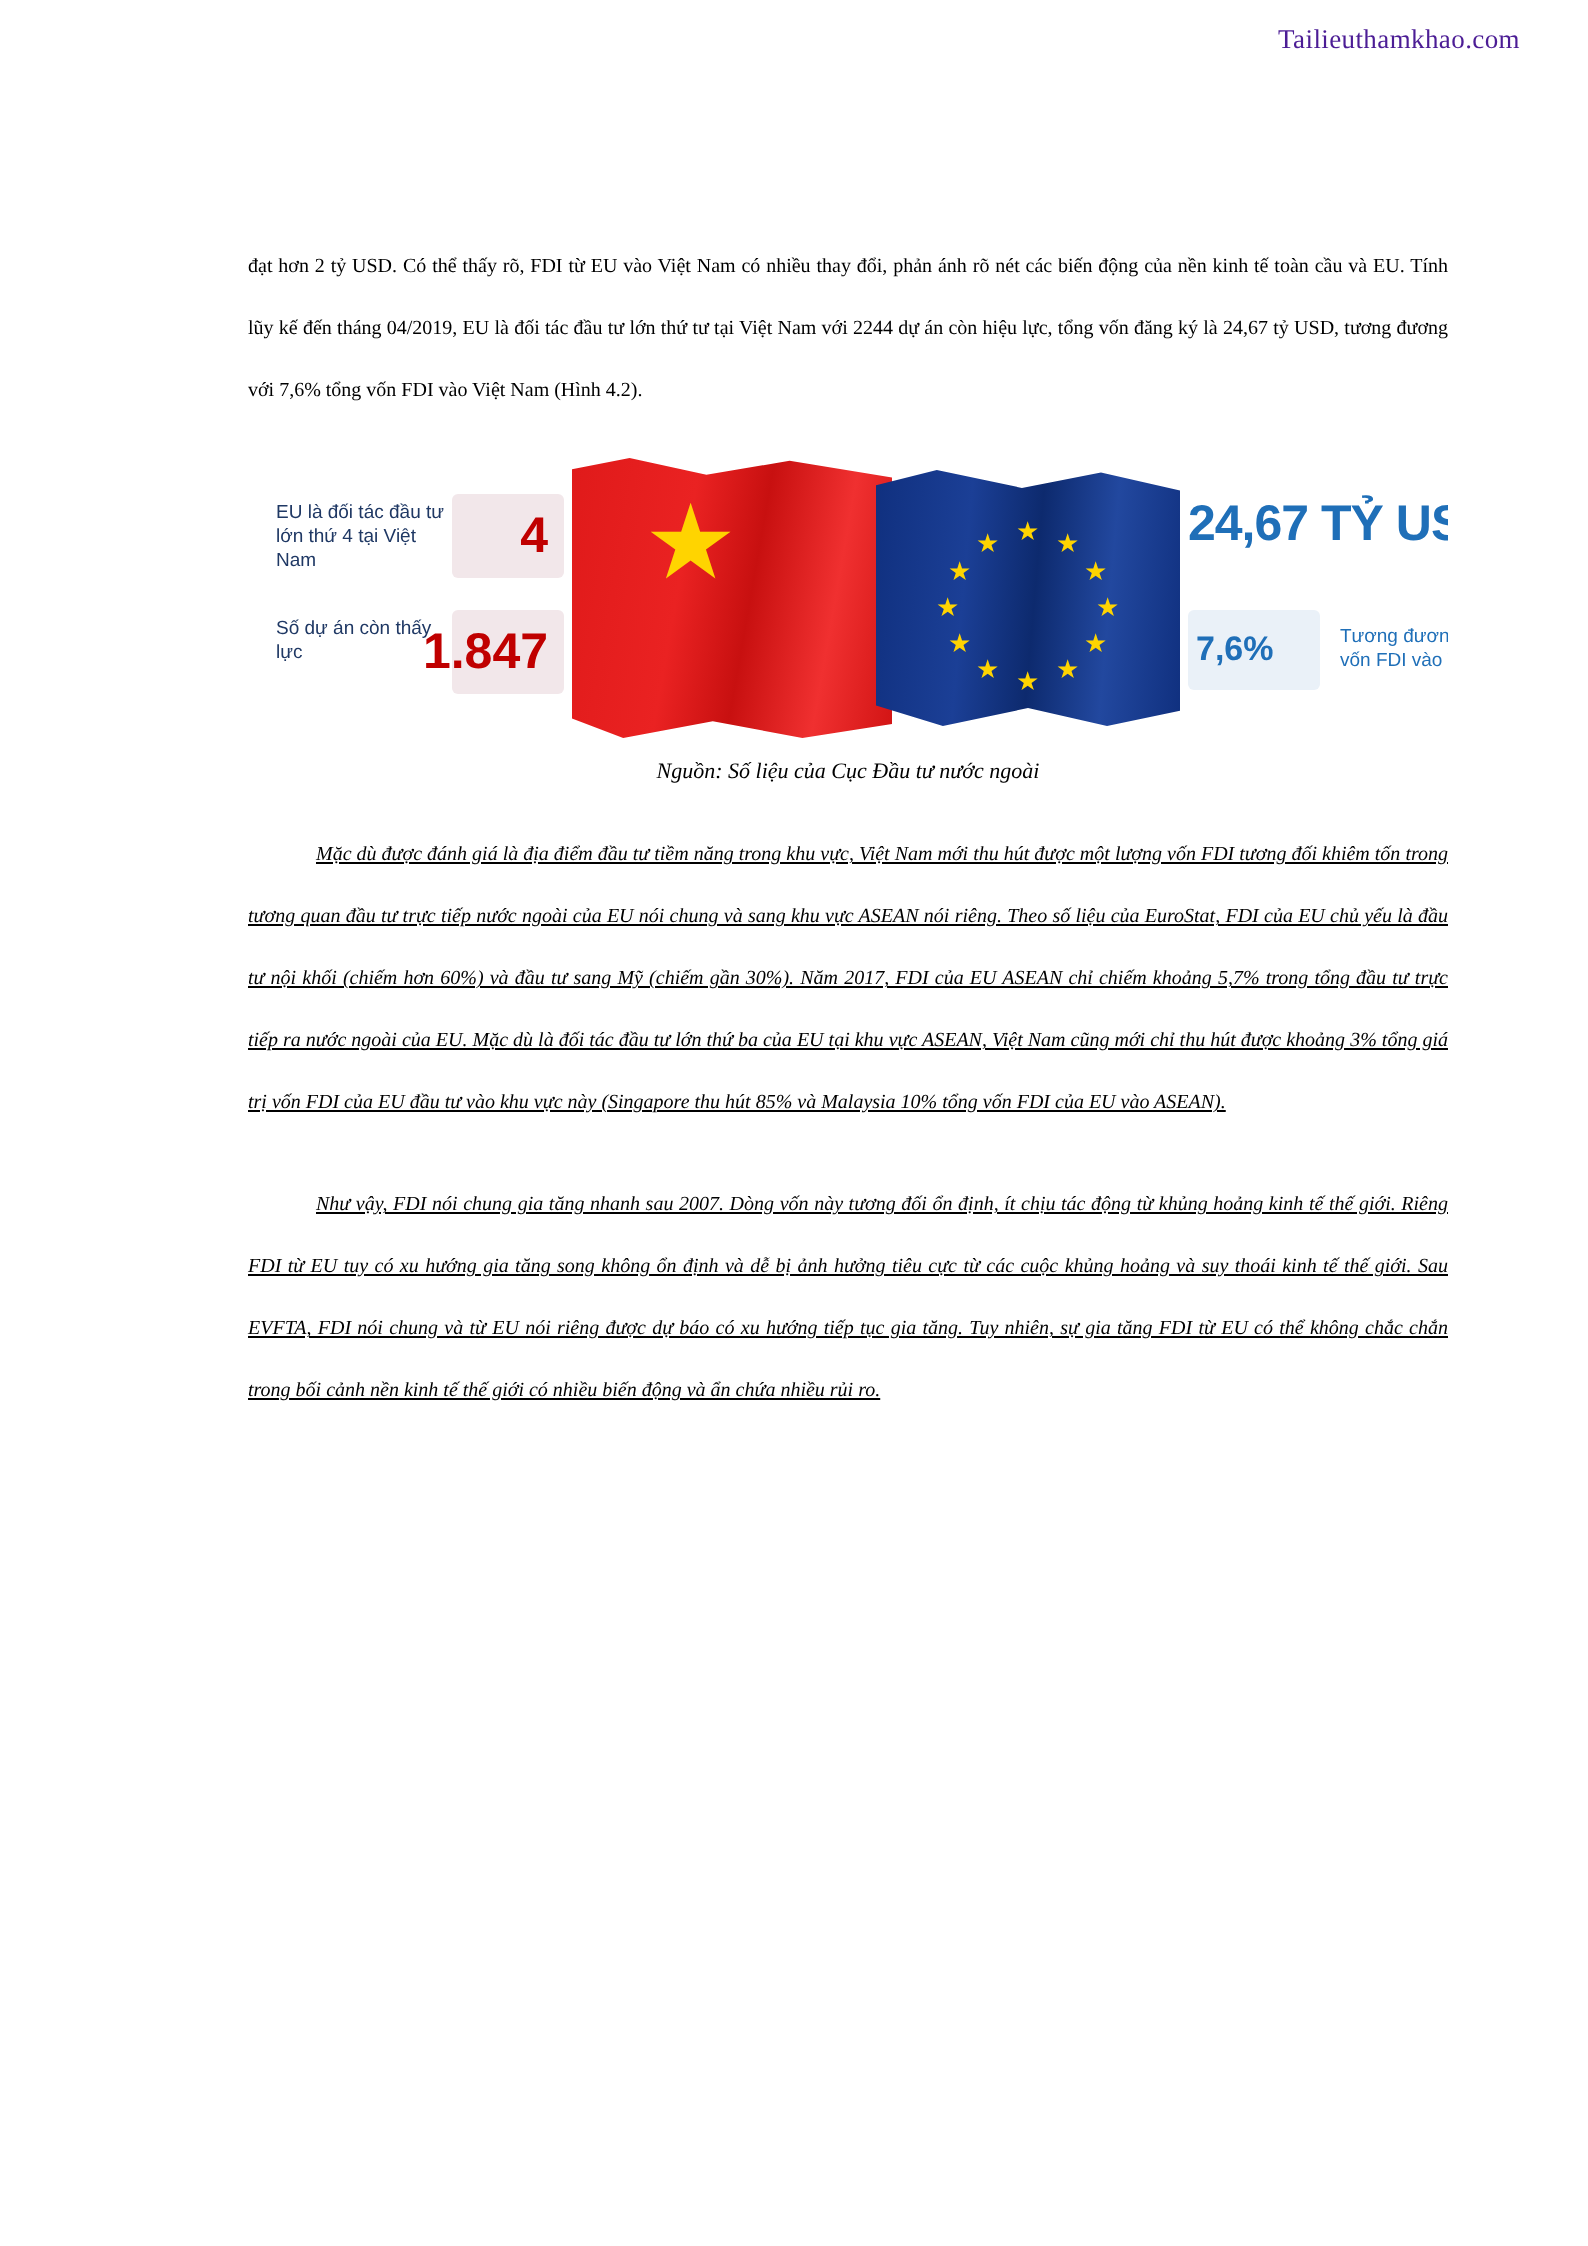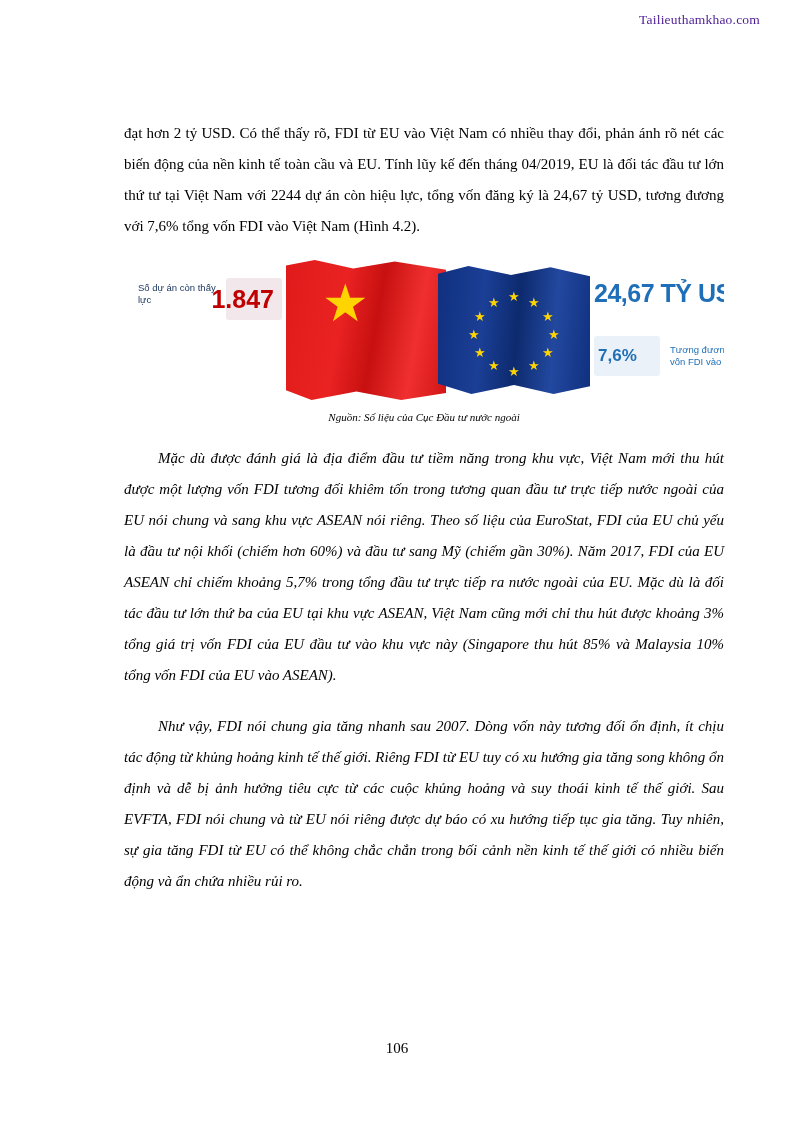--- a/index.html
+++ b/index.html
@@ -29,33 +29,34 @@
     white-space: nowrap;
   }
   .content {
     position: absolute;
     left: 124px;
     top: 118px;
     width: 600px;
   }
   p {
     margin: 0 0 0 0;
-    font-size: 15px;
+    font-size: 10px;
     line-height: 31px;
     text-align: justify;
     text-justify: inter-word;
   }
   p.first-para {
     text-indent: 0;
   }
   p.indent {
     text-indent: 34px;
   }
   p.italic {
     font-style: italic;
+    text-decoration: underline;
   }
   .spacer-sm { height: 13px; }
   .spacer-md { height: 20px; }
 
   
   .figure {
     position: relative;
     width: 600px;
     height: 140px;
     margin: 18px 0 0 0;
@@ -254,20 +255,25 @@
   <div class="watermark">Tailieuthamkhao.com</div>
 
   <div class="content">
 
     <p class="first-para">đạt hơn 2 tỷ USD. Có thể thấy rõ, FDI từ EU vào Việt Nam có nhiều thay đổi, phản ánh rõ nét các biến động của nền kinh tế toàn cầu và EU. Tính lũy kế đến tháng 04/2019, EU là đối tác đầu tư lớn thứ tư tại Việt Nam với 2244 dự án còn hiệu lực, tổng vốn đăng ký là 24,67 tỷ USD, tương đương với 7,6% tổng vốn FDI vào Việt Nam (Hình 4.2).</p>
 
     <div class="figure">
       <div class="fig-inner">
 
         <div class="info-left">
+          <div class="info-row">
+            <div class="info-label">EU là đối tác đầu tư lớn thứ 4 tại Việt Nam</div>
+            <div class="info-badge"></div>
+            <div class="info-value">4</div>
+          </div>
           <div class="info-row">
             <div class="info-label">Số dự án còn thấy lực</div>
             <div class="info-badge"></div>
             <div class="info-value">1.847</div>
           </div>
         </div>
 
         <div class="vn-flag"></div>
         <div class="vn-star"></div>
 
@@ -304,14 +310,13 @@
 
     <div class="fig-source">Nguồn: Số liệu của Cục Đầu tư nước ngoài</div>
 
     <div class="spacer-sm"></div>
     <p class="indent italic">Mặc dù được đánh giá là địa điểm đầu tư tiềm năng trong khu vực, Việt Nam mới thu hút được một lượng vốn FDI tương đối khiêm tốn trong tương quan đầu tư trực tiếp nước ngoài của EU nói chung và sang khu vực ASEAN nói riêng. Theo số liệu của EuroStat, FDI của EU chủ yếu là đầu tư nội khối (chiếm hơn 60%) và đầu tư sang Mỹ (chiếm gần 30%). Năm 2017, FDI của EU ASEAN chỉ chiếm khoảng 5,7% trong tổng đầu tư trực tiếp ra nước ngoài của EU. Mặc dù là đối tác đầu tư lớn thứ ba của EU tại khu vực ASEAN, Việt Nam cũng mới chỉ thu hút được khoảng 3% tổng giá trị vốn FDI của EU đầu tư vào khu vực này (Singapore thu hút 85% và Malaysia 10% tổng vốn FDI của EU vào ASEAN).</p>
     <div class="spacer-md"></div>
     <p class="indent italic">Như vậy, FDI nói chung gia tăng nhanh sau 2007. Dòng vốn này tương đối ổn định, ít chịu tác động từ khủng hoảng kinh tế thế giới. Riêng FDI từ EU tuy có xu hướng gia tăng song không ổn định và dễ bị ảnh hưởng tiêu cực từ các cuộc khủng hoảng và suy thoái kinh tế thế giới. Sau EVFTA, FDI nói chung và từ EU nói riêng được dự báo có xu hướng tiếp tục gia tăng. Tuy nhiên, sự gia tăng FDI từ EU có thể không chắc chắn trong bối cảnh nền kinh tế thế giới có nhiều biến động và ẩn chứa nhiều rủi ro.</p>
 
   </div>
 
-  <div class="page-number">106</div>
 </div>
 
 </body></html>

